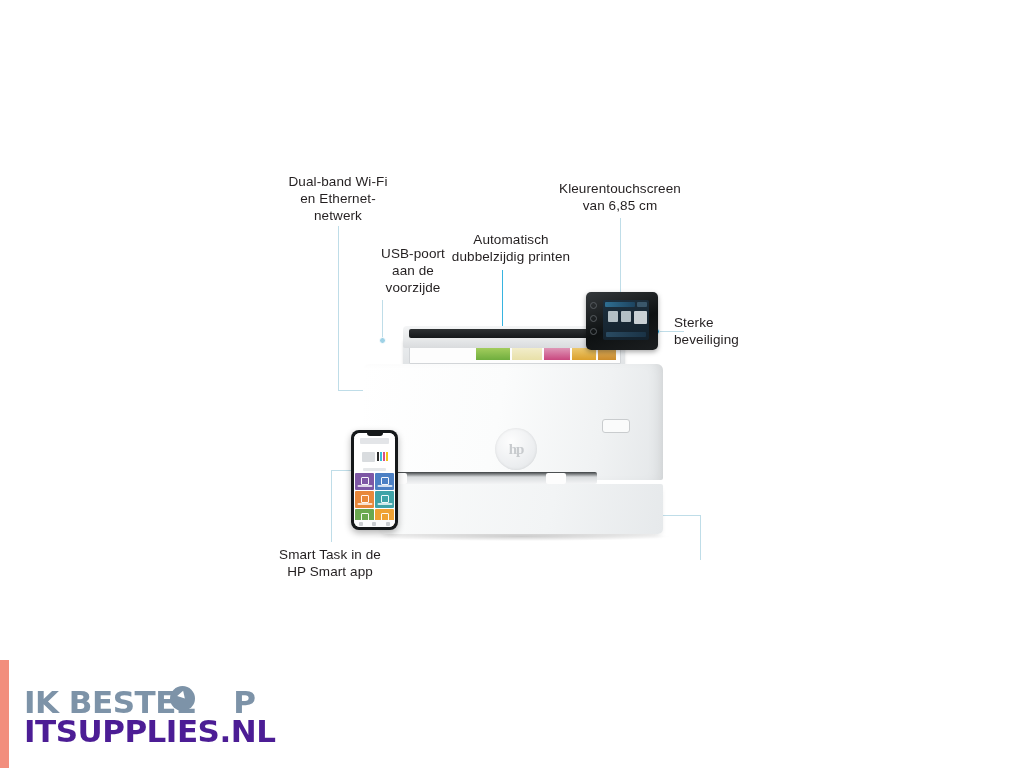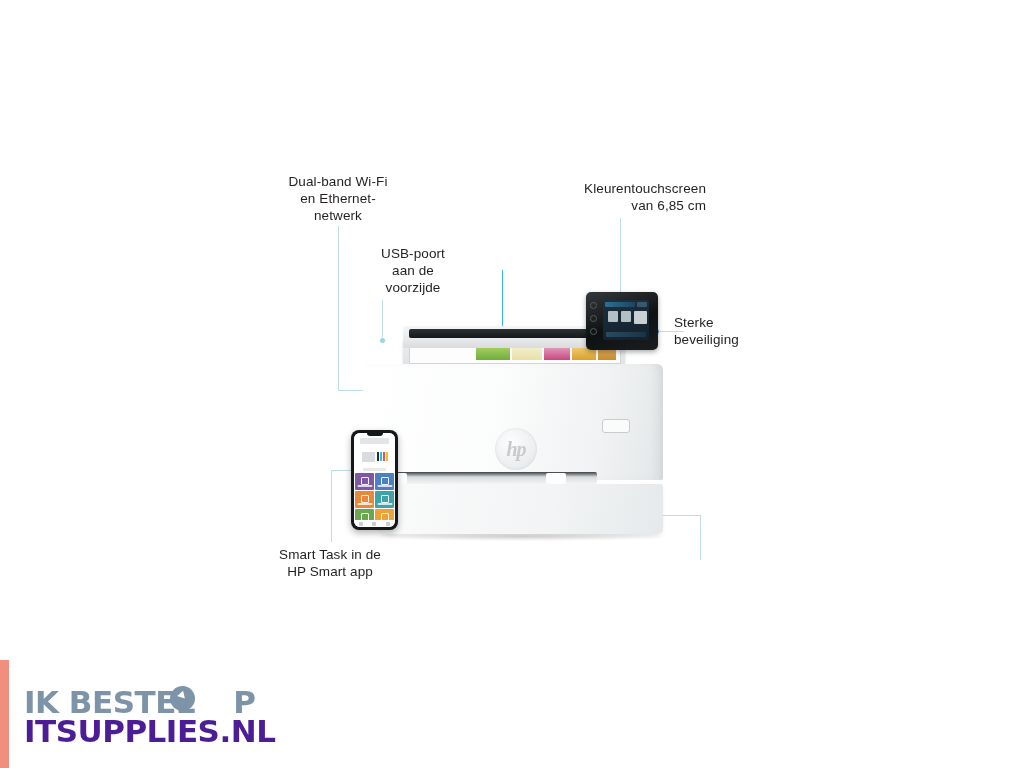--- a/index.html
+++ b/index.html
@@ -77,21 +77,21 @@
   }
   .p-hp{
     position:absolute;left:132px;top:64px;width:42px;height:42px;
     border-radius:50%;
     background:radial-gradient(circle at 38% 32%,#fdfdfd,#eceef0 62%,#e0e3e5 100%);
     box-shadow:inset 0 0 3px rgba(0,0,0,.10);
   }
   .p-hp span{
     position:absolute;inset:0;display:flex;align-items:center;justify-content:center;
     font-family:"Liberation Serif", serif;
-    font-style:italic;font-weight:bold;font-size:20px;
+    font-weight:bold;font-size:15px;
     color:#c8cbce;letter-spacing:-1px;
   }
   .p-power{
     position:absolute;left:239px;top:55px;width:26px;height:12px;
     border:1.6px solid #c9ccce;border-radius:3px;background:#fafbfb;
   }
 
   .p-outslot{
     position:absolute;left:20px;top:146px;width:214px;height:12px;
     background:linear-gradient(180deg,#3c4042,#d9dcde 42%,#f3f4f5);
@@ -253,22 +253,24 @@
   <div class="line v" style="left:700px;top:515px;height:45px;"></div>
 
   <div class="callout ta-c" style="left:258px;top:173px;width:160px;">Dual-band Wi-Fi
 en Ethernet-
 netwerk</div>
 
   <div class="callout ta-c" style="left:333px;top:245px;width:160px;">USB-poort
 aan de
 voorzijde</div>
 
-
-  <div class="callout ta-c" style="left:534px;top:180px;width:172px;text-align:right;">Kleurentouchscreen
+  <div class="callout ta-c" style="left:431px;top:231px;width:160px;">Automatisch
+dubbelzijdig printen</div>
+
+  <div class="callout ta-c" style="left:534px;top:180px;width:172px;">Kleurentouchscreen
 van 6,85 cm</div>
 
   <div class="callout ta-l" style="left:674px;top:314px;width:130px;">Sterke
 beveiliging</div>
 
   <div class="callout ta-c" style="left:250px;top:546px;width:160px;">Smart Task in de
 HP Smart app</div>
 
 
   <div id="printer">

